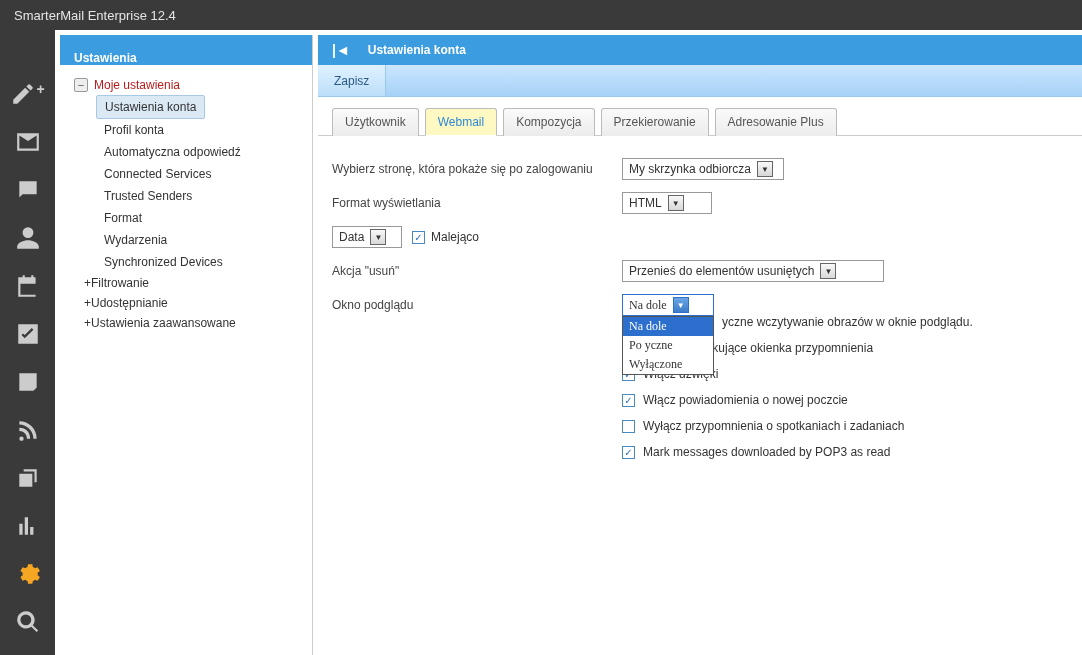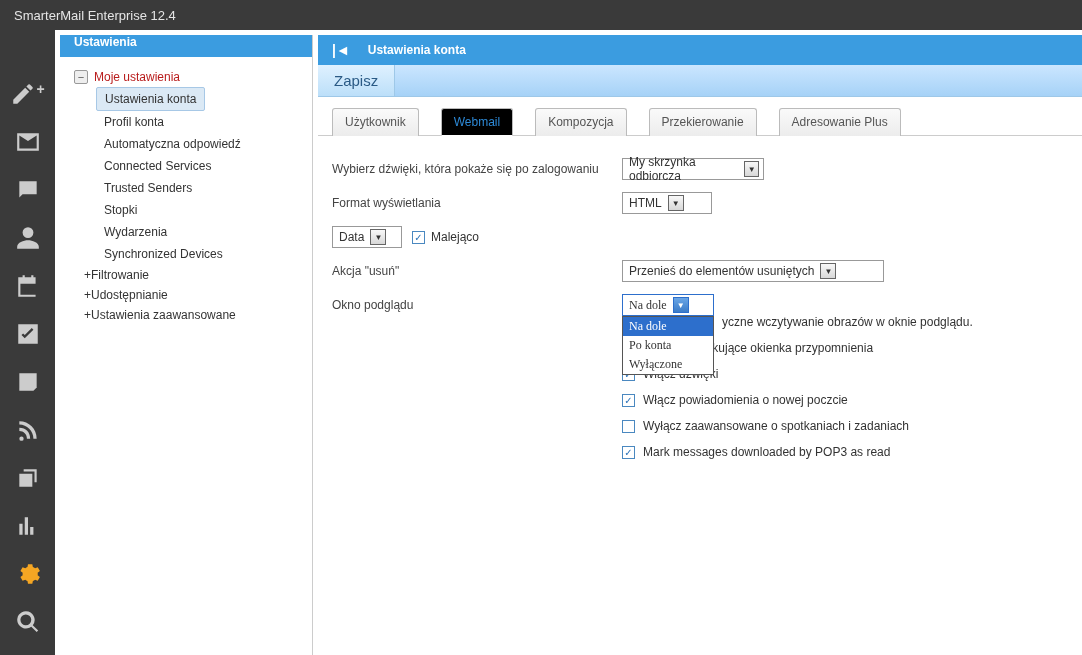--- a/index.html
+++ b/index.html
@@ -72,23 +72,23 @@
       background: #fff;
       border-right: 1px solid #ccc;
       display: flex;
       flex-direction: column;
       margin-left: 5px;
       margin-top: 5px;
     }
     .panel-header {
       background: #3b9ce0;
       color: #fff;
-      height: 22px;
-      display: flex;
-      align-items: flex-start;
+      height: 30px;
+      display: flex;
+      align-items: flex-end;
       padding: 0 14px;
       font-weight: bold;
       font-size: 12px;
     }
     .tree {
       padding: 10px 0;
     }
     .tree-node {
       display: flex;
       align-items: center;
@@ -156,47 +156,47 @@
       height: 32px;
       background: linear-gradient(to bottom, #cbe6ff, #a6d2f7);
       border-bottom: 1px solid #9ec8e8;
       display: flex;
       align-items: stretch;
     }
     .toolbar-button {
       padding: 0 16px;
       display: flex;
       align-items: center;
-      font-size: 15px;
+      font-size: 12px;
       color: #2a5a85;
       border-right: 1px solid #9ec8e8;
       cursor: pointer;
       background: linear-gradient(to bottom, #dff1ff, #bcdff9);
     }
     .tabs-bar {
       padding: 10px 14px 0 14px;
       border-bottom: 1px solid #ccc;
       display: flex;
-      gap: 22px;
+      gap: 6px;
       background: #fff;
     }
     .tab {
       border: 1px solid #bbb;
       border-bottom: none;
       padding: 6px 12px;
       border-radius: 3px 3px 0 0;
       background: linear-gradient(to bottom, #fafafa, #ececec);
       color: #555;
       cursor: pointer;
       font-size: 12px;
       position: relative;
       top: 1px;
     }
     .tab.active {
-      background: #000000;
+      background: #fef9c3;
       color: #2d89d6;
       border-bottom: 1px solid #fff;
     }
     .form-area {
       padding: 22px 14px;
       background: #fff;
     }
     .form-row {
       display: flex;
       align-items: center;
@@ -223,21 +223,21 @@
       width: 16px;
       height: 16px;
       border: 1px solid #666;
       background: linear-gradient(to bottom, #f8f8f8, #d8d8d8);
       margin-left: 6px;
       display: flex;
       align-items: center;
       justify-content: center;
       font-size: 8px;
     }
-    .w-162 { width: 142px; }
+    .w-162 { width: 162px; }
     .w-90  { width: 90px; }
     .w-70  { width: 70px; }
     .w-262 { width: 262px; }
     .w-92  { width: 92px; }
     .checkbox-row {
       display: flex;
       align-items: center;
       gap: 6px;
       margin-left: 10px;
       font-size: 12px;
@@ -371,21 +371,21 @@
       <div class="tree-node">
         <span class="expander">−</span>
         <span class="label">Moje ustawienia</span>
       </div>
       <div class="tree-children">
         <div class="tree-child selected">Ustawienia konta</div>
         <div class="tree-child">Profil konta</div>
         <div class="tree-child">Automatyczna odpowiedź</div>
         <div class="tree-child">Connected Services</div>
         <div class="tree-child">Trusted Senders</div>
-        <div class="tree-child">Stopki</div>
+        <div class="tree-child">Format</div>
         <div class="tree-child">Wydarzenia</div>
         <div class="tree-child">Synchronized Devices</div>
       </div>
       <div class="tree-subnode">
         <span class="expander">+</span>
         <span class="label">Filtrowanie</span>
       </div>
       <div class="tree-subnode">
         <span class="expander">+</span>
         <span class="label">Udostępnianie</span>
@@ -408,21 +408,21 @@
     <div class="tabs-bar">
       <div class="tab">Użytkownik</div>
       <div class="tab active">Webmail</div>
       <div class="tab">Kompozycja</div>
       <div class="tab">Przekierowanie</div>
       <div class="tab">Adresowanie Plus</div>
     </div>
     <div class="form-area">
 
       <div class="form-row">
-        <div class="form-label">Wybierz dźwięki, która pokaże się po zalogowaniu</div>
+        <div class="form-label">Wybierz stronę, która pokaże się po zalogowaniu</div>
         <div class="select-box w-162">
           <span>My skrzynka odbiorcza</span>
           <span class="drop-btn">▼</span>
         </div>
       </div>
 
       <div class="form-row">
         <div class="form-label">Format wyświetlania</div>
         <div class="select-box w-90">
           <span>HTML</span>
@@ -451,21 +451,21 @@
 
       <div class="form-row">
         <div class="form-label">Okno podglądu</div>
         <div class="preview-select-wrapper">
           <div class="select-box w-92" style="border-color:#2d6fcc;">
             <span>Na dole</span>
             <span class="drop-btn" style="background:linear-gradient(to bottom,#6aa6e6,#3c7cc8);color:#fff;border-color:#2d6fcc;">▼</span>
           </div>
           <div class="dropdown-open">
             <div class="dd-item highlight">Na dole</div>
-            <div class="dd-item">Po konta</div>
+            <div class="dd-item">Po yczne</div>
             <div class="dd-item">Wyłączone</div>
           </div>
         </div>
       </div>
 
       <div class="checkbox-list" style="margin-top:4px;">
 
         <div class="cb-item" style="margin-left:100px; margin-top:-13px;">
           <span>yczne wczytywanie obrazów w oknie podglądu.</span>
         </div>
@@ -476,21 +476,21 @@
         <div class="cb-item">
           <span class="checkbox-box">✓</span>
           <span>Włącz dźwięki</span>
         </div>
         <div class="cb-item">
           <span class="checkbox-box">✓</span>
           <span>Włącz powiadomienia o nowej poczcie</span>
         </div>
         <div class="cb-item">
           <span class="checkbox-box"></span>
-          <span>Wyłącz zaawansowane o spotkaniach i zadaniach</span>
+          <span>Wyłącz przypomnienia o spotkaniach i zadaniach</span>
         </div>
         <div class="cb-item">
           <span class="checkbox-box">✓</span>
           <span>Mark messages downloaded by POP3 as read</span>
         </div>
       </div>
 
     </div>
   </div>
 </div>

